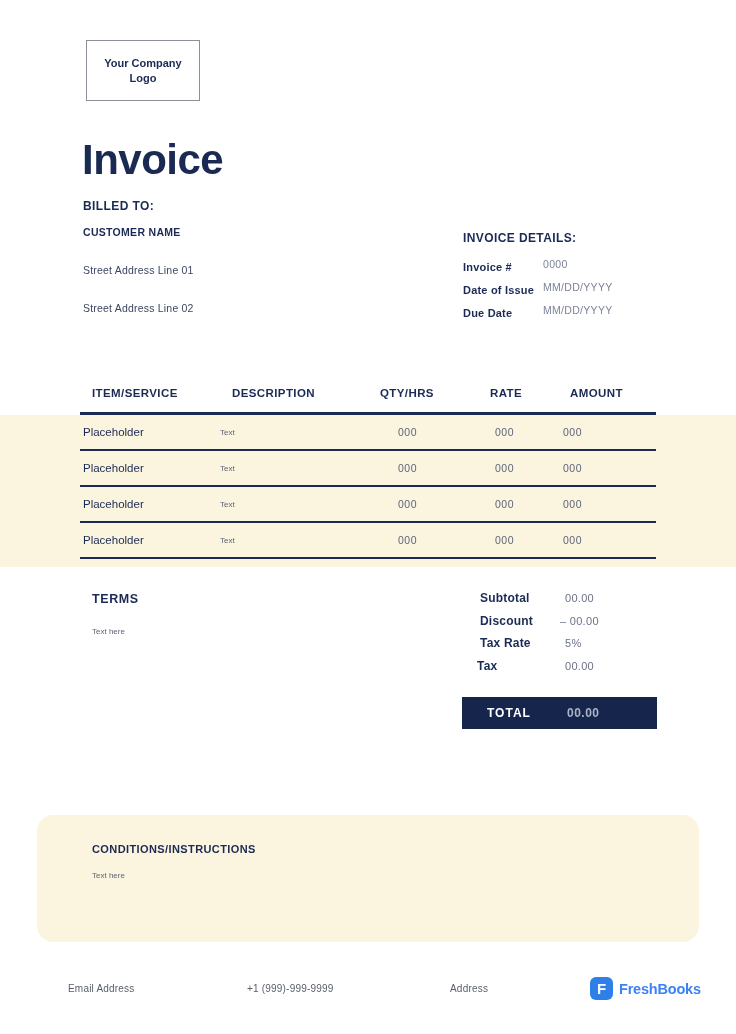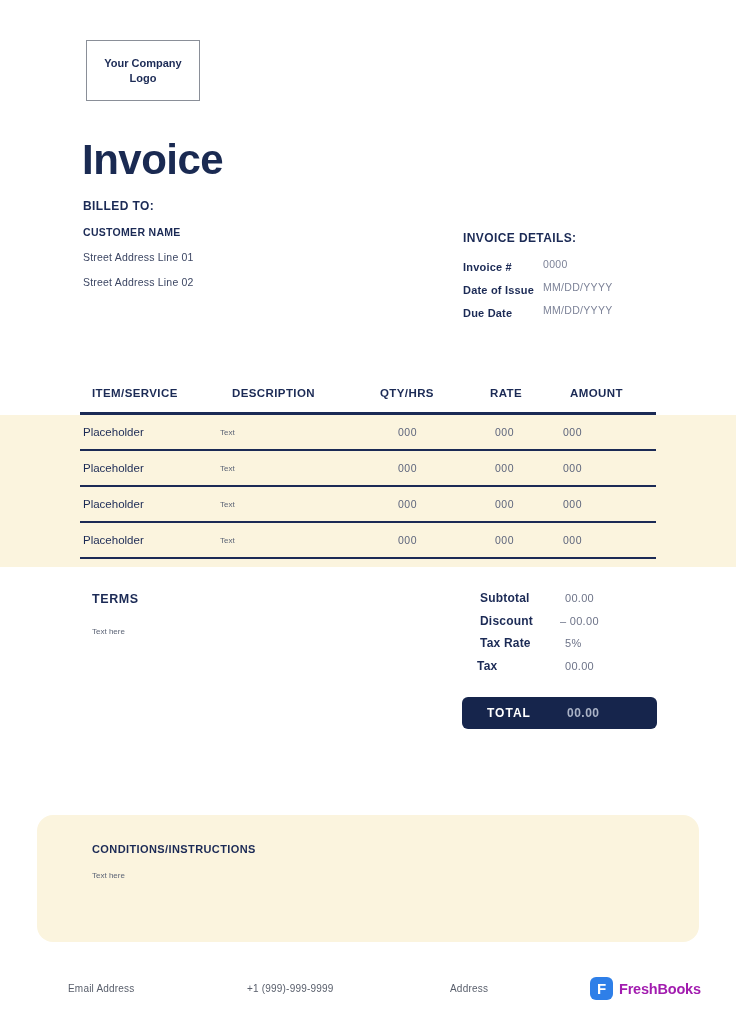--- a/index.html
+++ b/index.html
@@ -30,21 +30,21 @@
   
   .title {
     position: absolute; left: 82px; top: 136px;
     font-size: 42px; font-weight: bold; color: #1a2a52;
     letter-spacing: -0.5px;
   }
   
   .billed-to { position: absolute; left: 83px; top: 199px; }
   .billed-to .heading { font-size: 12px; font-weight: bold; letter-spacing: 0.4px; }
   .billed-to .customer { font-size: 10.5px; font-weight: bold; margin-top: 13px; letter-spacing: 0.3px; }
-  .billed-to .addr { font-size: 10.5px; color: #3c4663; margin-top: 13px; letter-spacing: 0.2px; }
+  .billed-to .addr { font-size: 10.5px; color: #3c4663; margin-top: 26px; letter-spacing: 0.2px; }
   
   .inv-details { position: absolute; left: 463px; top: 199px; margin-top: 32px; }
   .inv-details .heading { font-size: 12px; font-weight: bold; letter-spacing: 0.4px; margin-bottom: 12px; }
   .inv-details .row { position: relative; height: 23px; }
   .inv-details .lbl { font-size: 11px; font-weight: bold; letter-spacing: 0.2px; }
   .inv-details .val { position: absolute; left: 80px; top: 1px; font-size: 10.5px; color: #7d8398; letter-spacing: 0.3px; }
   
   .tbl-head { position: absolute; top: 387px; left: 0; width: 736px; height: 16px; }
   .tbl-head span { position: absolute; font-size: 11.5px; font-weight: bold; letter-spacing: 0.4px; white-space: nowrap; }
   .th-0 { left: 92px; }
@@ -76,21 +76,21 @@
   .terms .heading { font-size: 12.5px; font-weight: bold; letter-spacing: 0.6px; }
   .terms .body { font-size: 8px; color: #5c6476; margin-top: 21px; }
   
   .totals { position: absolute; left: 462px; top: 591px; width: 195px; }
   .totals .row { position: relative; height: 22.5px; }
   .totals .lbl { position: absolute; left: 18px; font-size: 12px; font-weight: bold; letter-spacing: 0.2px; }
   .totals .val { position: absolute; left: 103px; top: 1px; font-size: 11px; color: #6d7388; letter-spacing: 0.3px; }
   .total-bar {
     position: absolute; left: 462px; top: 697px;
     width: 195px; height: 32px; background: #16254c;
-    border-radius: 6px;
+    border-radius: 0;
   }
   .total-bar .lbl {
     position: absolute; left: 25px; top: 9px;
     font-size: 12px; font-weight: bold; color: #ffffff; letter-spacing: 1px;
   }
   .total-bar .val {
     position: absolute; left: 105px; top: 9px;
     font-size: 12px; font-weight: bold; color: #aab3c6; letter-spacing: 0.5px;
   }
   
@@ -113,21 +113,21 @@
   .f-email { left: 68px; }
   .f-phone { left: 247px; }
   .f-website { left: 450px; }
   .brand { position: absolute; left: 590px; top: 2px; display: flex; align-items: center; }
   .brand-icon {
     width: 23px; height: 23px; background: #2e7fe8; border-radius: 6px;
     display: flex; align-items: center; justify-content: center;
     color: #ffffff; font-weight: bold; font-size: 15px;
   }
   .brand-name {
-    margin-left: 6px; font-size: 14.5px; font-weight: bold; color: #a21caf;
+    margin-left: 6px; font-size: 14.5px; font-weight: bold; color: #3b82f6;
     letter-spacing: -0.2px;
   }
 </style>
 </head>
 <body>
 
 <div class="page">
 
   <div class="logo-box">
     <span>Your Company Logo</span>

